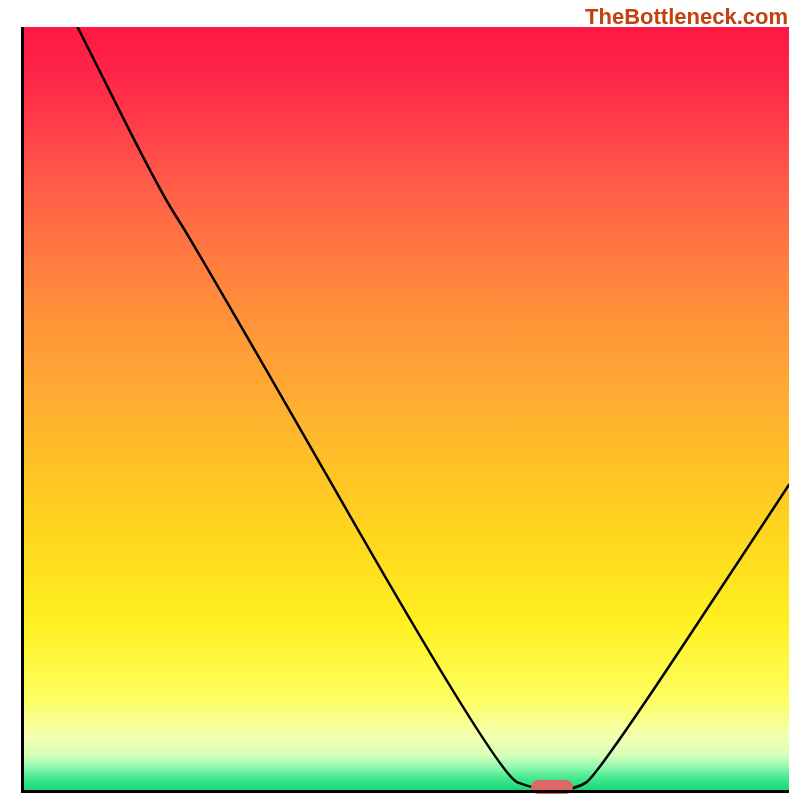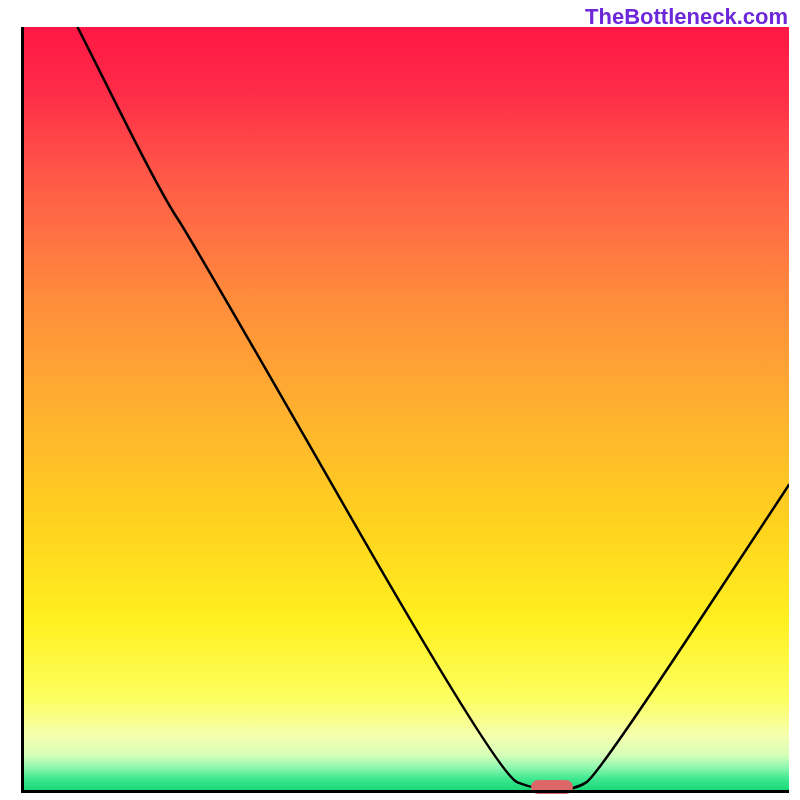--- a/index.html
+++ b/index.html
@@ -9,21 +9,21 @@
     background: #ffffff;
     font-family: Arial, sans-serif;
     position: relative;
   }
   .watermark {
     position: absolute;
     top: 4px;
     right: 12px;
     font-size: 22px;
     font-weight: bold;
-    color: #6d28d9;
+    color: #c2410c;
     z-index: 10;
   }
   .chart-frame {
     position: absolute;
     left: 21px;
     top: 27px;
     width: 768px;
     height: 766px;
     border: 3px solid #000000;
     border-top: none;

